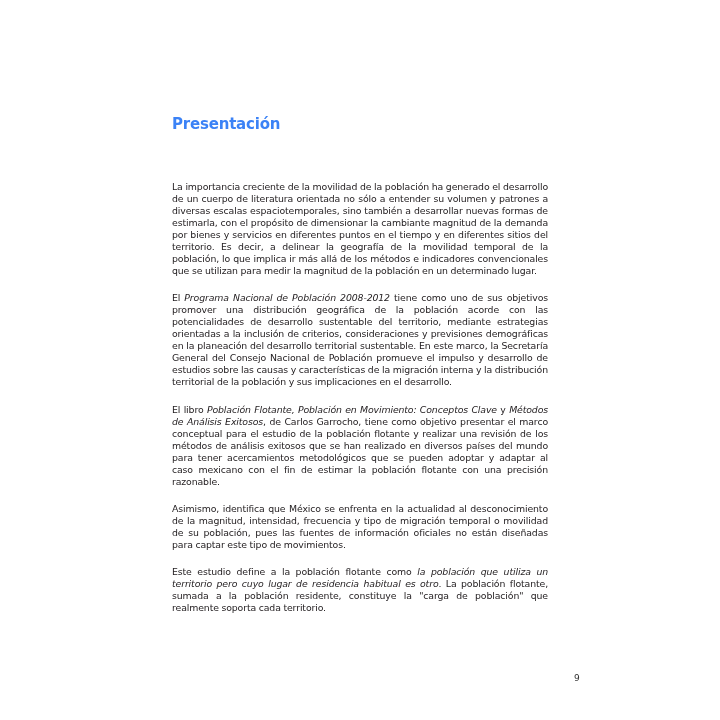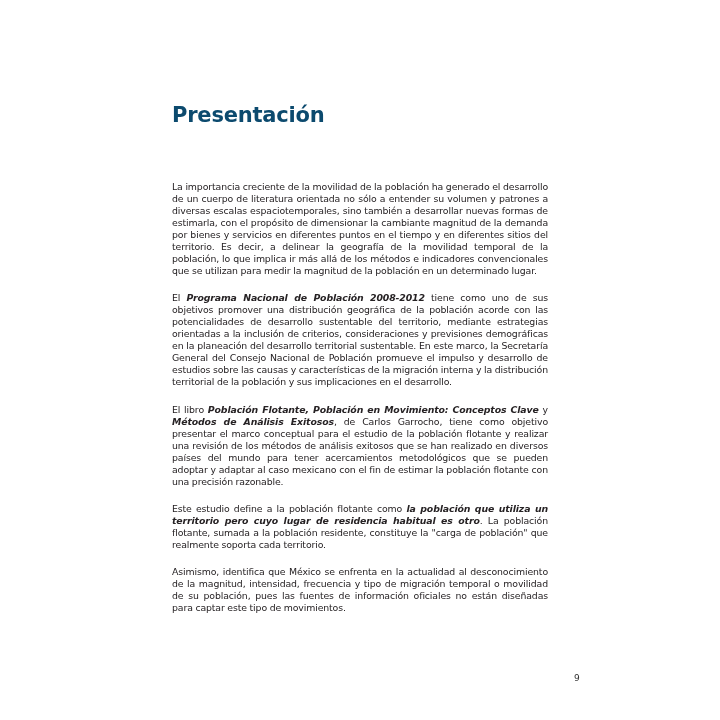--- a/index.html
+++ b/index.html
@@ -1,39 +1,39 @@
 <!DOCTYPE html>
 <html><head>
 <meta charset="utf-8">
 <style>
   html, body { margin: 0; padding: 0; background: #ffffff; }
   body { width: 720px; height: 720px; position: relative; overflow: hidden; font-family: "DejaVu Sans", sans-serif; color: #231f20; }
-  .title { position: absolute; left: 172px; top: 89px; font-size: 21px; font-weight: bold; color: #0c4a6e; letter-spacing: -0.2px; }
+  .title { position: absolute; left: 172px; top: 105px; font-size: 15px; font-weight: bold; color: #3b82f6; letter-spacing: -0.2px; }
   .body-text { position: absolute; left: 172px; top: 181px; width: 376px; }
   .para { font-size: 9.35px; line-height: 12px; text-align: justify; margin: 0 0 15.25px 0; letter-spacing: -0.12px; word-spacing: -0.2px; color: #262224; }
-  .para em { font-style: italic; font-weight: bold; }
+  .para em { font-style: italic; }
   .page-num { position: absolute; left: 574px; top: 673px; font-size: 9px; color: #333; }
 </style>
 </head>
 <body>
 
 <h1 class="title">Presentación</h1>
 
 <div class="body-text">
   <p class="para">
     <span>La importancia creciente de la movilidad de la población ha generado el desarrollo de un cuerpo de literatura orientada no sólo a entender su volumen y patrones a diversas escalas espaciotemporales, sino también a desarrollar nuevas formas de estimarla, con el propósito de dimensionar la cambiante magnitud de la demanda por bienes y servicios en diferentes puntos en el tiempo y en diferentes sitios del territorio. Es decir, a delinear la geografía de la movilidad temporal de la población, lo que implica ir más allá de los métodos e indicadores convencionales que se utilizan para medir la magnitud de la población en un determinado lugar.</span>
   </p>
   <p class="para">
     <span>El </span><em>Programa Nacional de Población 2008-2012</em><span> tiene como uno de sus objetivos promover una distribución geográfica de la población acorde con las potencialidades de desarrollo sustentable del territorio, mediante estrategias orientadas a la inclusión de criterios, consideraciones y previsiones demográficas en la planeación del desarrollo territorial sustentable. En este marco, la Secretaría General del Consejo Nacional de Población promueve el impulso y desarrollo de estudios sobre las causas y características de la migración interna y la distribución territorial de la población y sus implicaciones en el desarrollo.</span>
   </p>
   <p class="para">
     <span>El libro </span><em>Población Flotante, Población en Movimiento: Conceptos Clave</em><span> y </span><em>Métodos de Análisis Exitosos</em><span>, de Carlos Garrocho, tiene como objetivo presentar el marco conceptual para el estudio de la población flotante y realizar una revisión de los métodos de análisis exitosos que se han realizado en diversos países del mundo para tener acercamientos metodológicos que se pueden adoptar y adaptar al caso mexicano con el fin de estimar la población flotante con una precisión razonable.</span>
   </p>
   <p class="para">
-    <span>Este estudio define a la población flotante como </span><em>la población que utiliza un territorio pero cuyo lugar de residencia habitual es otro</em><span>. La población flotante, sumada a la  población residente, constituye la "carga de población" que realmente soporta cada territorio.</span>
+    <span>Asimismo, identifica que México se enfrenta en la actualidad al desconocimiento de la magnitud, intensidad, frecuencia y tipo de migración temporal o movilidad de su población, pues las fuentes de información oficiales no están diseñadas para captar este tipo de movimientos.</span>
   </p>
   <p class="para">
-    <span>Asimismo, identifica que México se enfrenta en la actualidad al desconocimiento de la magnitud, intensidad, frecuencia y tipo de migración temporal o movilidad de su población, pues las fuentes de información oficiales no están diseñadas para captar este tipo de movimientos.</span>
+    <span>Este estudio define a la población flotante como </span><em>la población que utiliza un territorio pero cuyo lugar de residencia habitual es otro</em><span>. La población flotante, sumada a la  población residente, constituye la "carga de población" que realmente soporta cada territorio.</span>
   </p>
 
 </div>
 
 <div class="page-num">9</div>
 
 </body></html>

